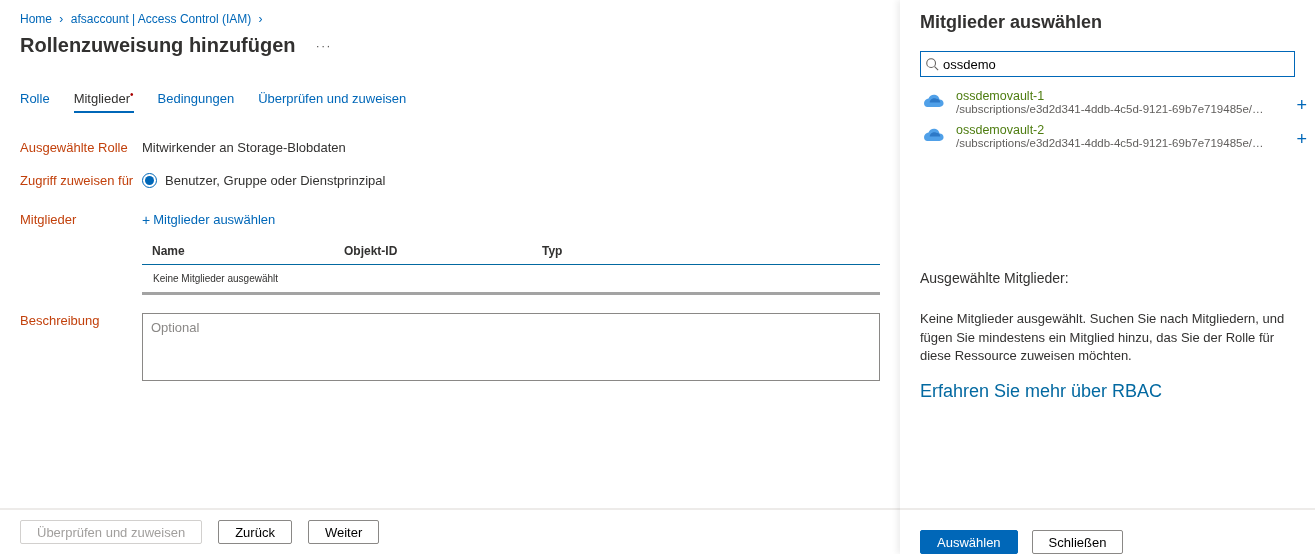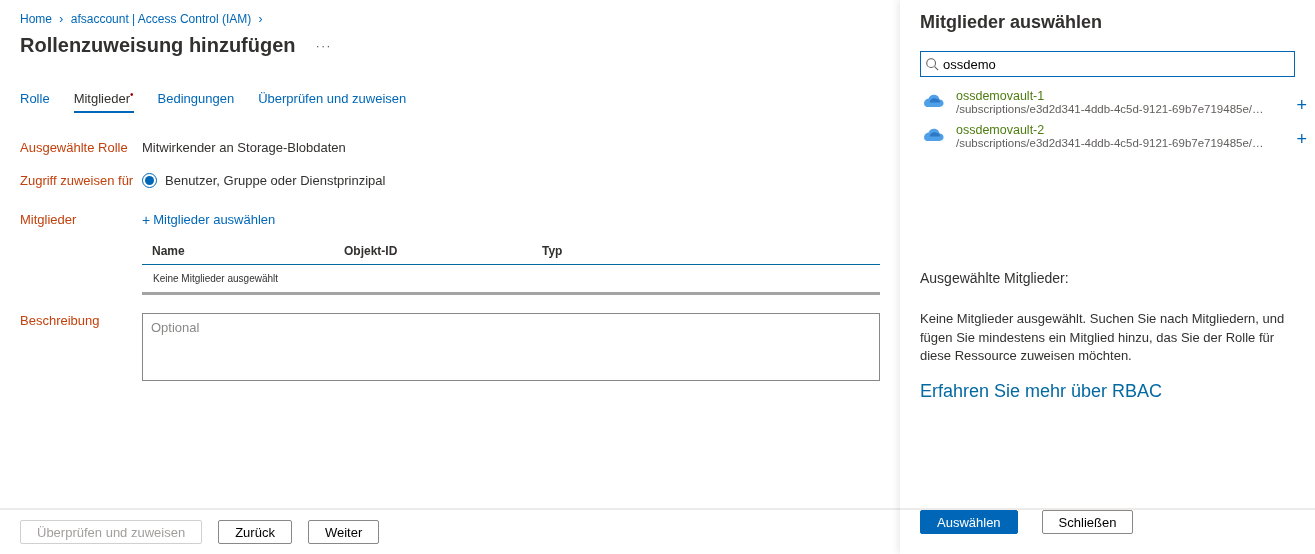--- a/index.html
+++ b/index.html
@@ -77,21 +77,21 @@
   .cloud-icon { width:26px; height:26px; margin-right:10px; flex-shrink:0; }
   .result-text { flex:1; min-width:0; }
   .result-name { font-size:12.5px; color:#4d7c0f; }
   .result-path { font-size:11.5px; color:#605e5c; white-space:nowrap; overflow:hidden; text-overflow:ellipsis; max-width: 310px; }
   .result-add { position:absolute; right:-12px; top:10px; color:#0067b8; font-size:18px; font-weight:300; cursor:pointer; }
   .selected-inner { padding:0 20px; }
   .panel-sub { font-size:14px; margin:16px 0 24px 0; }
   .panel-help { font-size:13px; color:#323130; line-height:1.4; }
   .panel-link { color:#0369a1; text-decoration:none; display:inline-block; margin-top:16px; margin-bottom:16px; font-size:18px;}
   .panel-spacer { flex:1; }
-  .panel-footer { height:46px; border-top:2px solid #edebe9; display:flex; align-items:flex-start; padding-left:20px; gap:24px; background:#fff;}
+  .panel-footer { height:46px; border-top:2px solid #edebe9; display:flex; align-items:flex-end; padding-left:20px; gap:14px; background:#fff;}
 </style>
 </head>
 <body>
 
 <div class="main">
   <div class="breadcrumb">
     <a href="#">Home</a>
     <span class="sep">›</span>
     <a href="#">afsaccount | Access Control (IAM)</a>
     <span class="sep">›</span>

